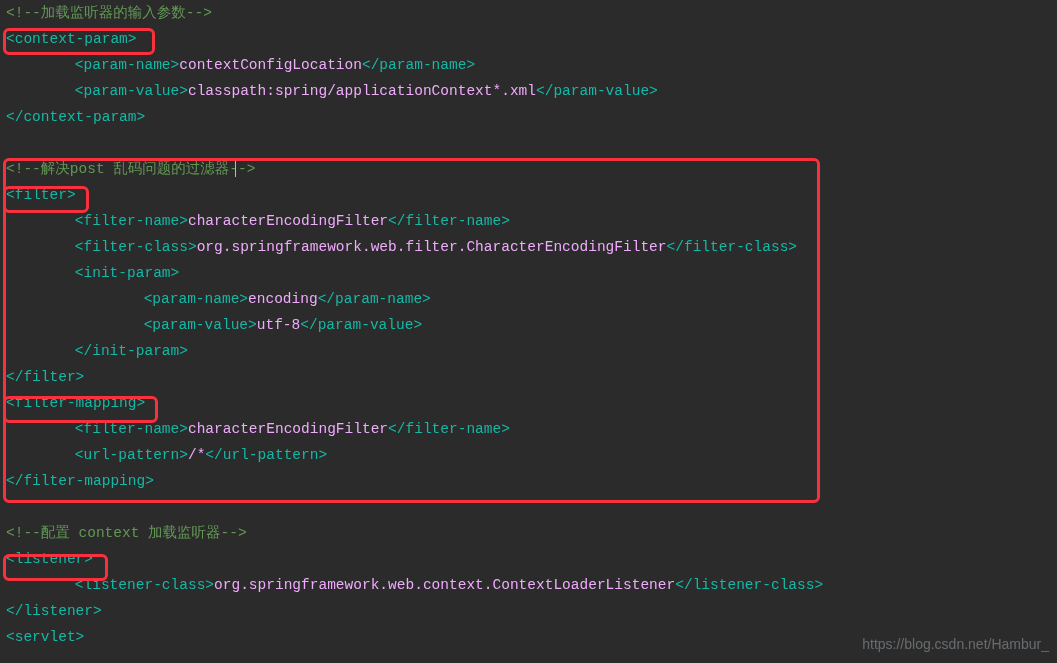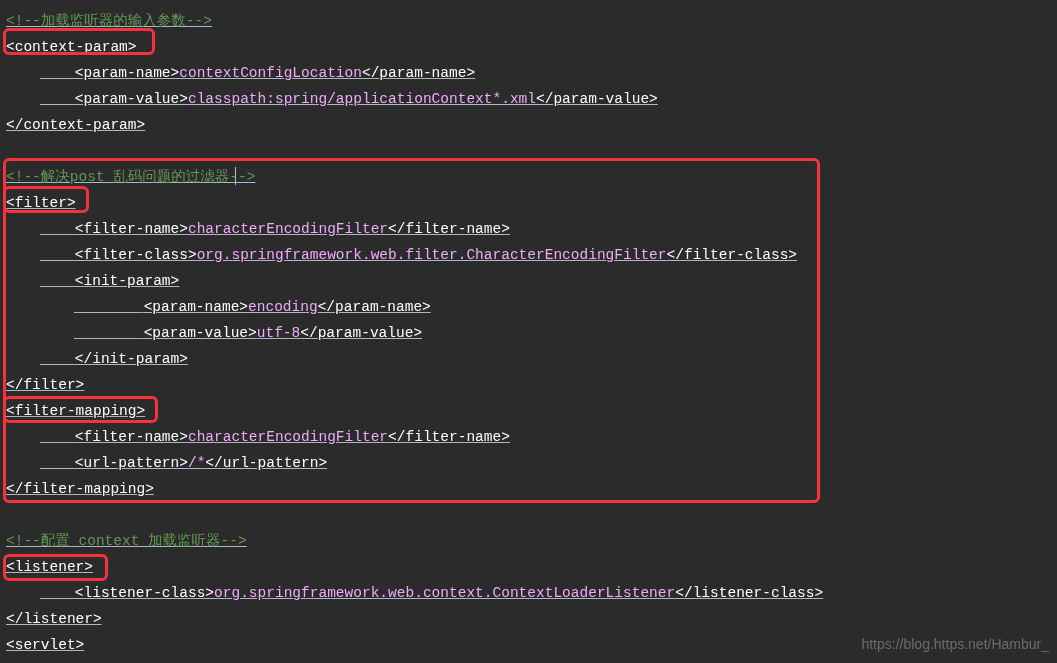--- a/index.html
+++ b/index.html
@@ -1,34 +1,34 @@
 <!DOCTYPE html>
 <html><head>
 <meta charset="utf-8">
 <style>
   html,body{margin:0;padding:0;background:#2b2b2b;color:#a9b7c6;font-family:Consolas,"Courier New",monospace;font-size:14.5px;line-height:26px;}
   .editor{position:relative;width:1057px;height:663px;overflow:hidden;box-sizing:border-box;}
-  .code{padding:8px 0 0 6px;white-space:pre;text-decoration:underline;}
+  .code{padding:0 0 0 6px;white-space:pre;}
   .ln{display:block;position:relative;height:26px;}
   .ind1{padding-left:34px;}
   .ind2{padding-left:68px;}
-  .tag{color:#ffffff;}
+  .tag{color:#14b8a6;}
   .cmt{color:#629755;}
   .txt{color:#f0abfc;}
   
   .hl{position:absolute;border:3px solid #f9303d;border-radius:6px;box-sizing:border-box;pointer-events:none;}
   .watermark{position:absolute;right:8px;bottom:6px;color:#9aa0a6;opacity:.55;font-family:Arial,Helvetica,sans-serif;font-size:14px;}
   .caret-line::after{content:"";position:absolute;left:229px;top:3px;width:1px;height:18px;background:#bbbbbb;}
 </style>
 </head>
 <body>
 
 <div class="editor">
   <div class="code" id="code"><div class="ln "><span class="cmt">&lt;!--加载监听器的输入参数--&gt;</span></div><div class="ln "><span class="tag">&lt;context-param&gt;</span></div><div class="ln ind1">    <span class="tag">&lt;param-name&gt;</span><span class="txt">contextConfigLocation</span><span class="tag">&lt;/param-name&gt;</span></div><div class="ln ind1">    <span class="tag">&lt;param-value&gt;</span><span class="txt">classpath:spring/applicationContext*.xml</span><span class="tag">&lt;/param-value&gt;</span></div><div class="ln "><span class="tag">&lt;/context-param&gt;</span></div><div class="ln "></div><div class="ln caret-line"><span class="cmt">&lt;!--解决post 乱码问题的过滤器--&gt;</span></div><div class="ln "><span class="tag">&lt;filter&gt;</span></div><div class="ln ind1">    <span class="tag">&lt;filter-name&gt;</span><span class="txt">characterEncodingFilter</span><span class="tag">&lt;/filter-name&gt;</span></div><div class="ln ind1">    <span class="tag">&lt;filter-class&gt;</span><span class="txt">org.springframework.web.filter.CharacterEncodingFilter</span><span class="tag">&lt;/filter-class&gt;</span></div><div class="ln ind1">    <span class="tag">&lt;init-param&gt;</span></div><div class="ln ind2">        <span class="tag">&lt;param-name&gt;</span><span class="txt">encoding</span><span class="tag">&lt;/param-name&gt;</span></div><div class="ln ind2">        <span class="tag">&lt;param-value&gt;</span><span class="txt">utf-8</span><span class="tag">&lt;/param-value&gt;</span></div><div class="ln ind1">    <span class="tag">&lt;/init-param&gt;</span></div><div class="ln "><span class="tag">&lt;/filter&gt;</span></div><div class="ln "><span class="tag">&lt;filter-mapping&gt;</span></div><div class="ln ind1">    <span class="tag">&lt;filter-name&gt;</span><span class="txt">characterEncodingFilter</span><span class="tag">&lt;/filter-name&gt;</span></div><div class="ln ind1">    <span class="tag">&lt;url-pattern&gt;</span><span class="txt">/*</span><span class="tag">&lt;/url-pattern&gt;</span></div><div class="ln "><span class="tag">&lt;/filter-mapping&gt;</span></div><div class="ln "></div><div class="ln "><span class="cmt">&lt;!--配置 context 加载监听器--&gt;</span></div><div class="ln "><span class="tag">&lt;listener&gt;</span></div><div class="ln ind1">    <span class="tag">&lt;listener-class&gt;</span><span class="txt">org.springframework.web.context.ContextLoaderListener</span><span class="tag">&lt;/listener-class&gt;</span></div><div class="ln "><span class="tag">&lt;/listener&gt;</span></div><div class="ln "><span class="tag">&lt;servlet&gt;</span></div></div>
   <div id="hls">
       <div class="hl" style="left: 3px; top: 28px; width: 152px; height: 27px;"></div>
       <div class="hl" style="left: 3px; top: 158px; width: 817px; height: 345px;"></div>
       <div class="hl" style="left: 3px; top: 186px; width: 86px; height: 27px;"></div>
       <div class="hl" style="left: 3px; top: 396px; width: 155px; height: 27px;"></div>
       <div class="hl" style="left: 3px; top: 554px; width: 105px; height: 27px;"></div>
     </div>
-  <div class="watermark">https://blog.https.net/Hambur_</div>
+  <div class="watermark">https://blog.csdn.net/Hambur_</div>
 </div>
 
 </body></html>

